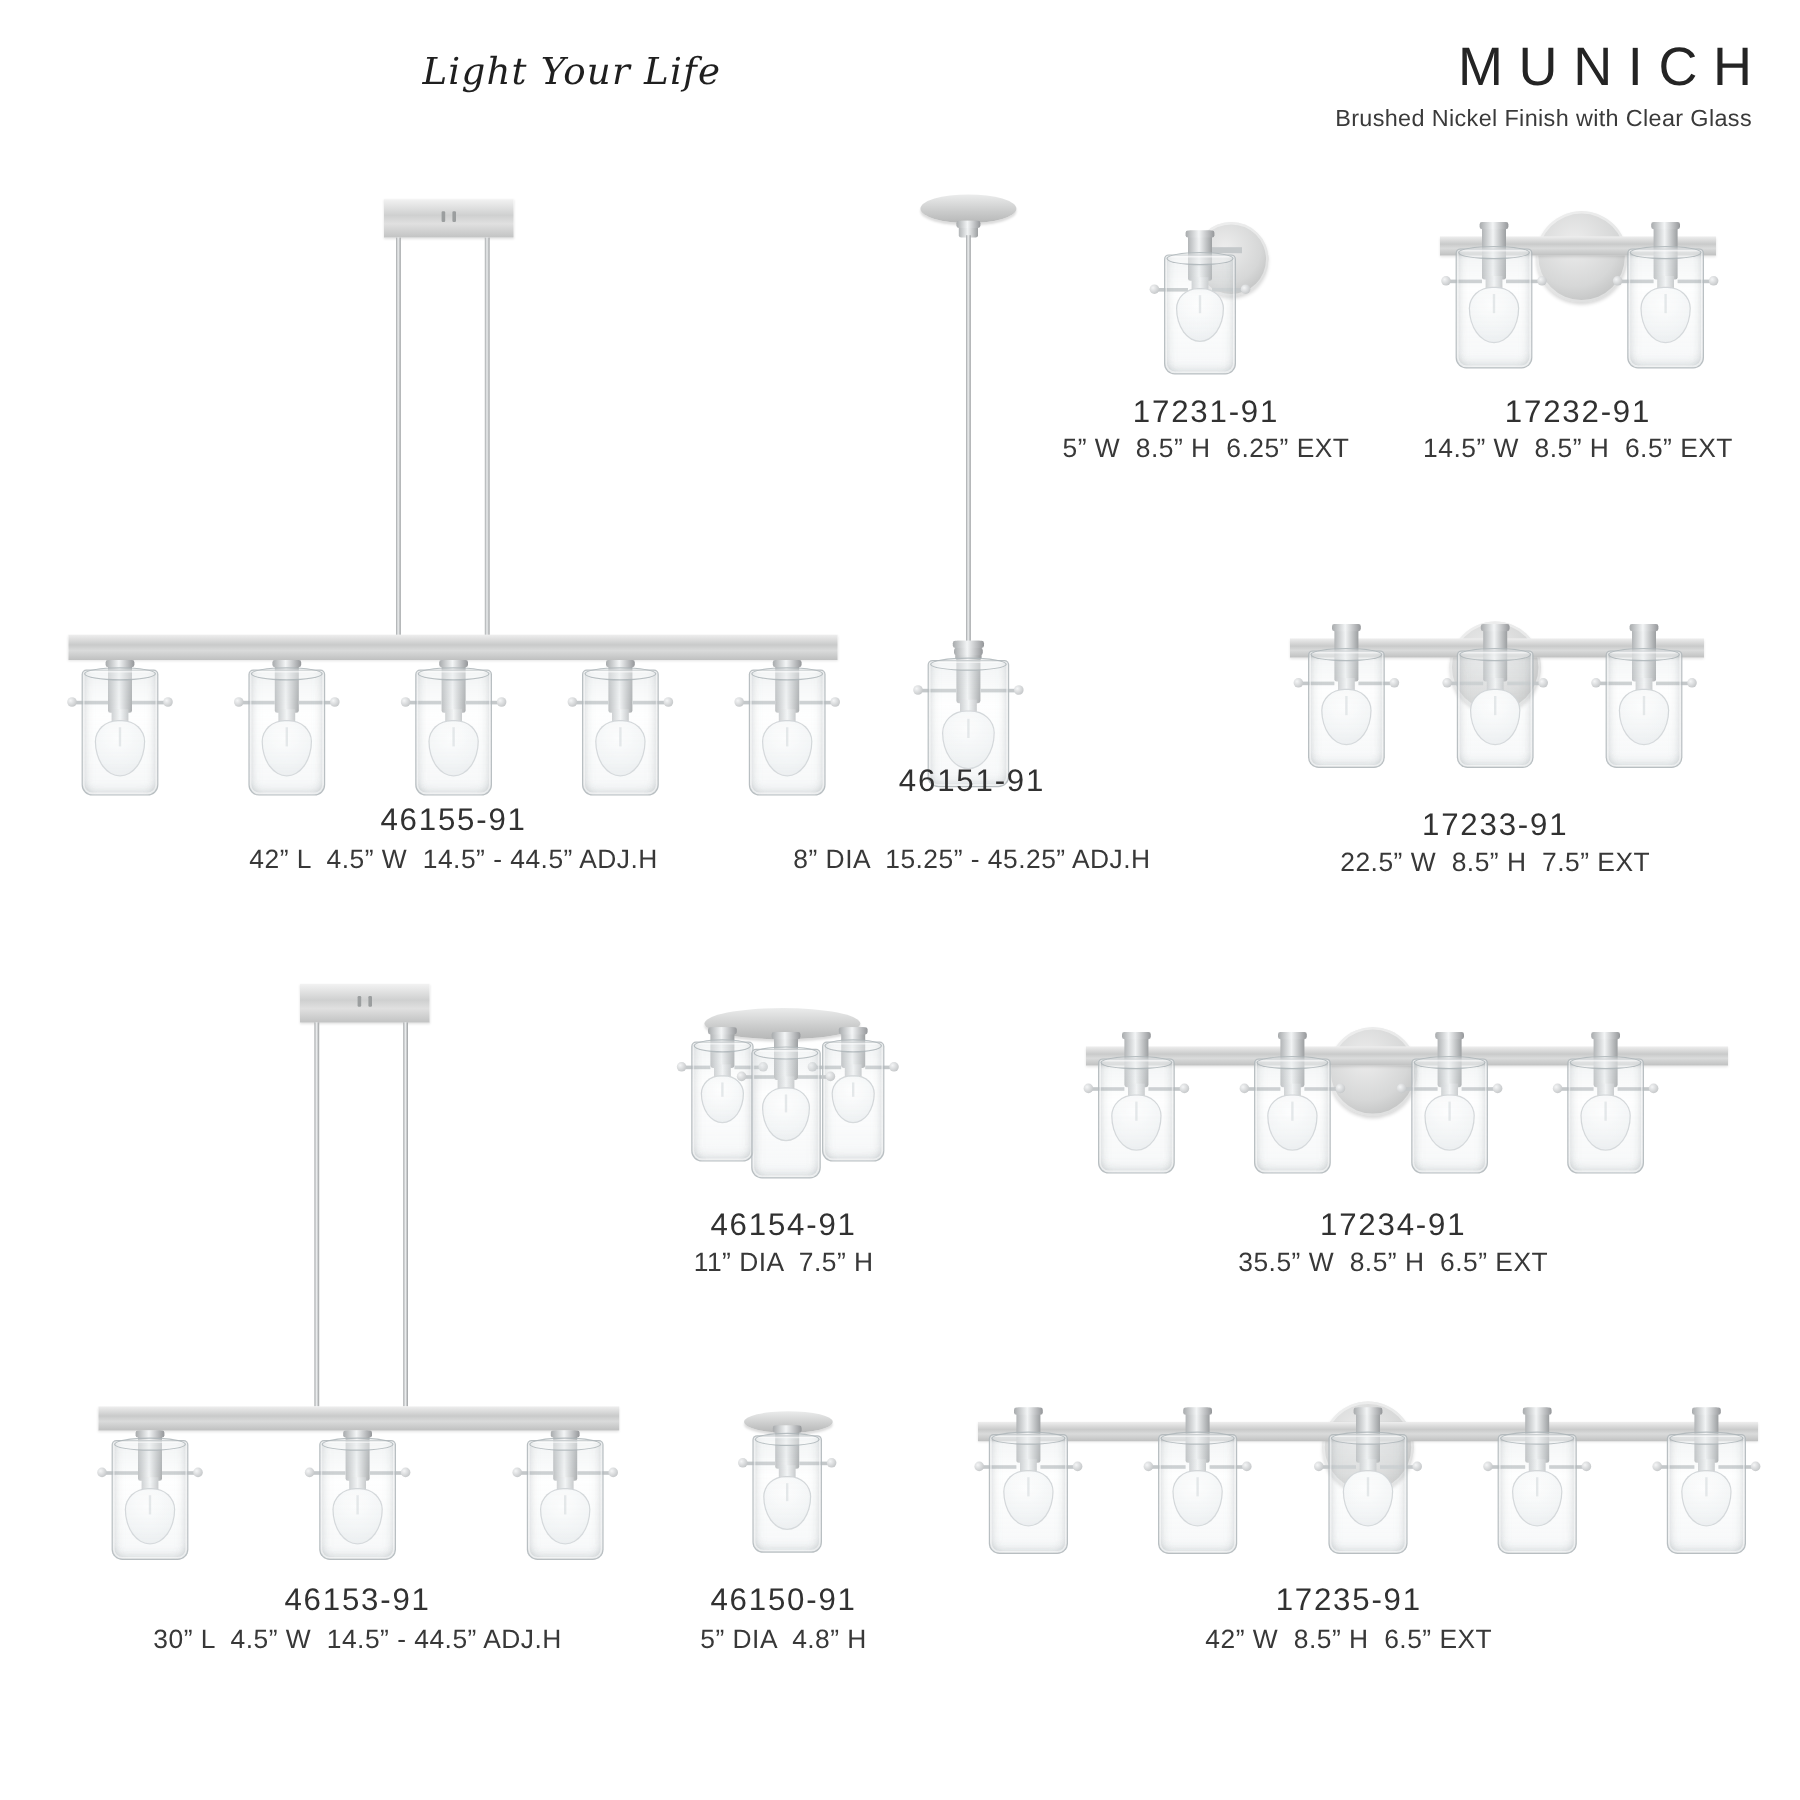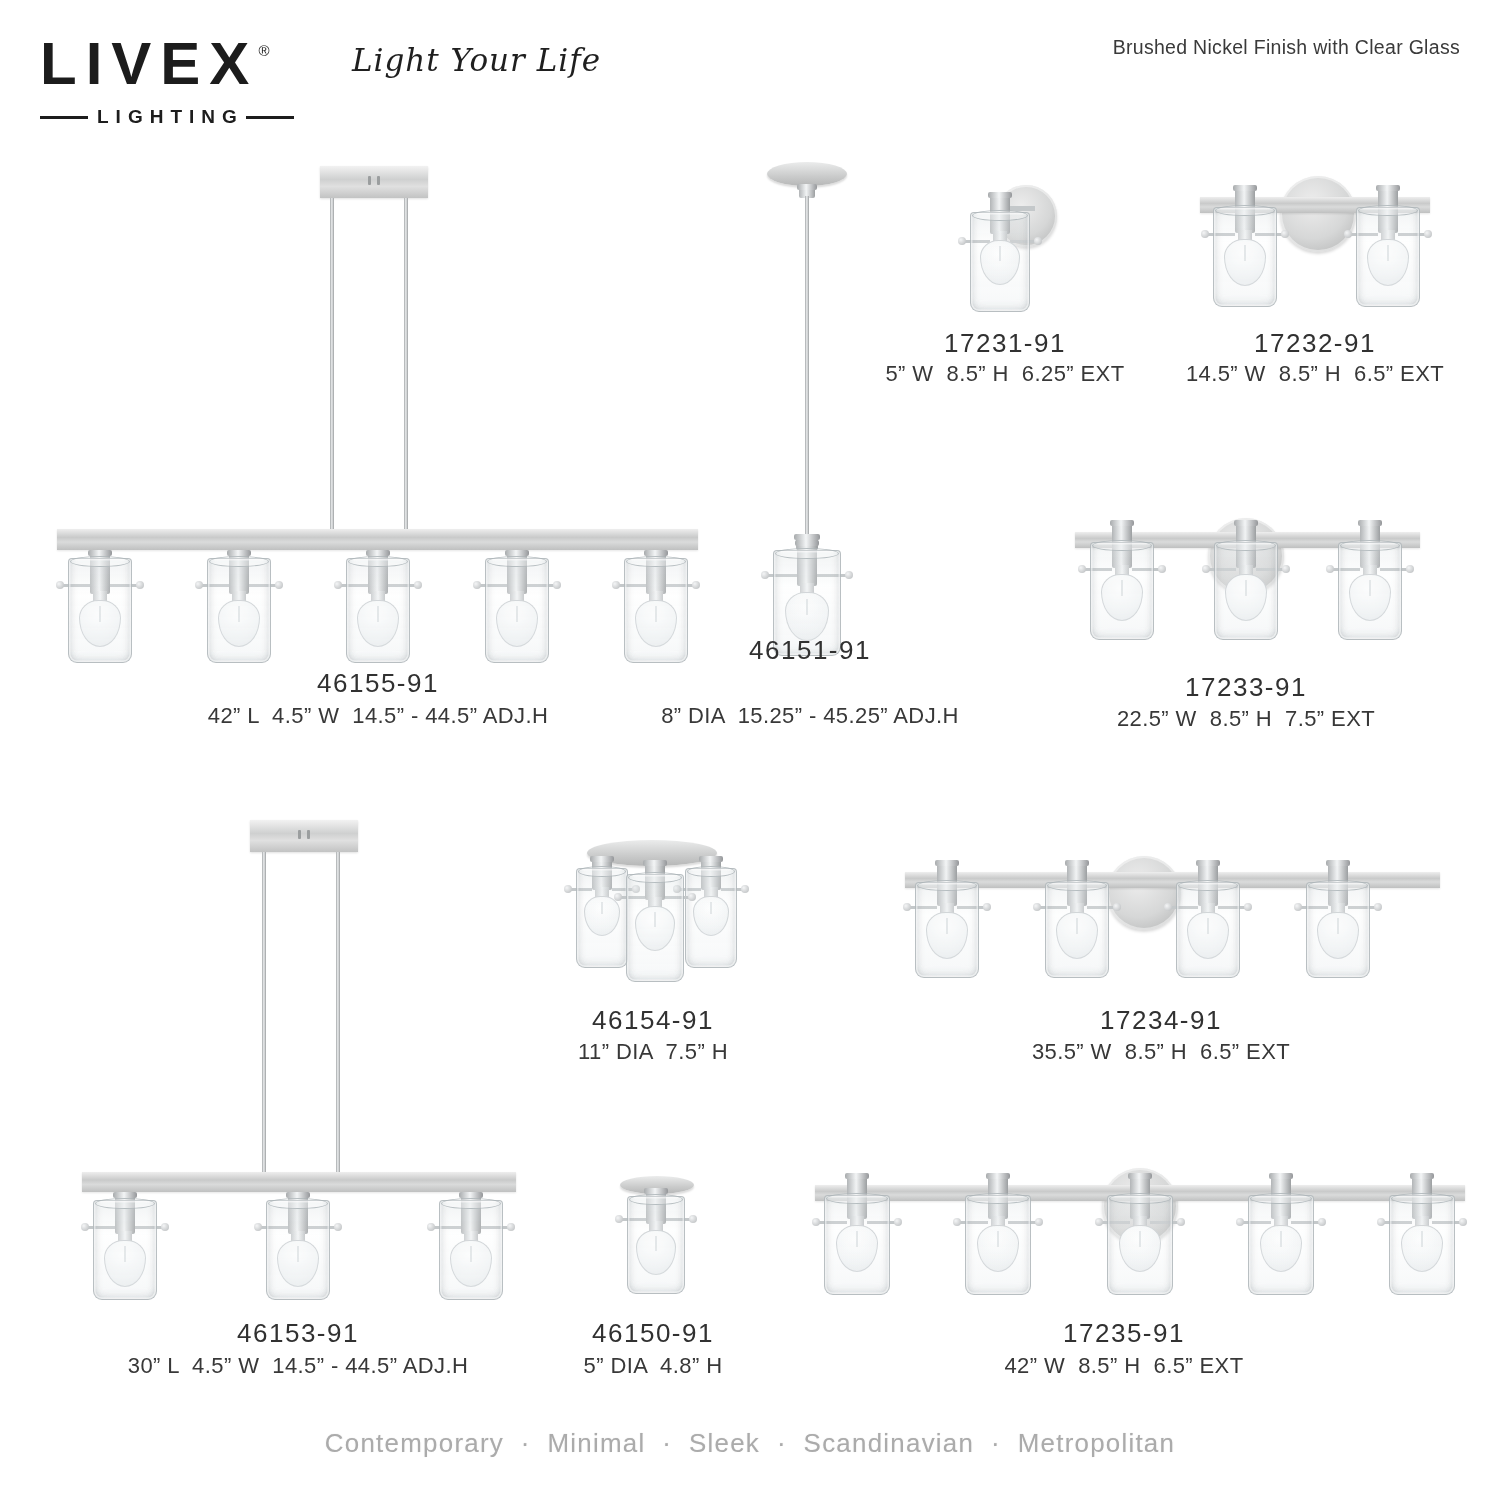--- a/index.html
+++ b/index.html
@@ -64,30 +64,23 @@
            background:radial-gradient(circle at 45% 32%, #ffffff, #f4f6f7 58%, #e7eaec); }
   .bulb-globe::after { content:''; position:absolute; left:48%; top:12%; width:2px; height:34%;
            background:#e0e4e6; }
   .bulb-neck { background:linear-gradient(90deg,#c7cacc,#f2f4f5 50%,#bfc2c4); }
 </style>
 </head>
 <body>
 
 <div id="stage">
 
-  <div class="logo">
-    <div class="logo-main"><span>LIVEX</span><span class="logo-reg">®</span></div>
-    <div class="logo-sub">
-      <div class="logo-line"></div>
-      <div class="logo-sub-text">LIGHTING</div>
-      <div class="logo-line"></div>
-    </div>
-  </div>
   <div class="slogan">Light Your Life</div>
   <div class="collection">
+    <div class="collection-name">MUNICH</div>
     <div class="collection-sub">Brushed Nickel Finish with Clear Glass</div>
   </div>
 
   <div class="fixture">
       <div class="fx canopy" style="left: 320px; top: 166px; width: 108px; height: 32px;"></div>
       <div class="fx screw" style="left: 368px; top: 176px; width: 3px; height: 9px;"></div>
       <div class="fx screw" style="left: 377px; top: 176px; width: 3px; height: 9px;"></div>
       <div class="fx rod" style="left: 330px; top: 198px; width: 4px; height: 331px;"></div>
       <div class="fx rod" style="left: 404px; top: 198px; width: 4px; height: 331px;"></div>
       <div class="fx bar" style="left: 57px; top: 529px; width: 641px; height: 21px;"></div>
@@ -380,14 +373,13 @@
 
   <div class="label model" style="left:1161px;top:1005px">17234-91</div>
   <div class="label dims" style="left:1161px;top:1039px">35.5” W  8.5” H  6.5” EXT</div>
 
   <div class="label model" style="left:653px;top:1318px">46150-91</div>
   <div class="label dims" style="left:653px;top:1353px">5” DIA  4.8” H</div>
 
   <div class="label model" style="left:1124px;top:1318px">17235-91</div>
   <div class="label dims" style="left:1124px;top:1353px">42” W  8.5” H  6.5” EXT</div>
 
-  <div class="footer">Contemporary  ·  Minimal  ·  Sleek  ·  Scandinavian  ·  Metropolitan</div>
 </div>
 
 </body></html>

